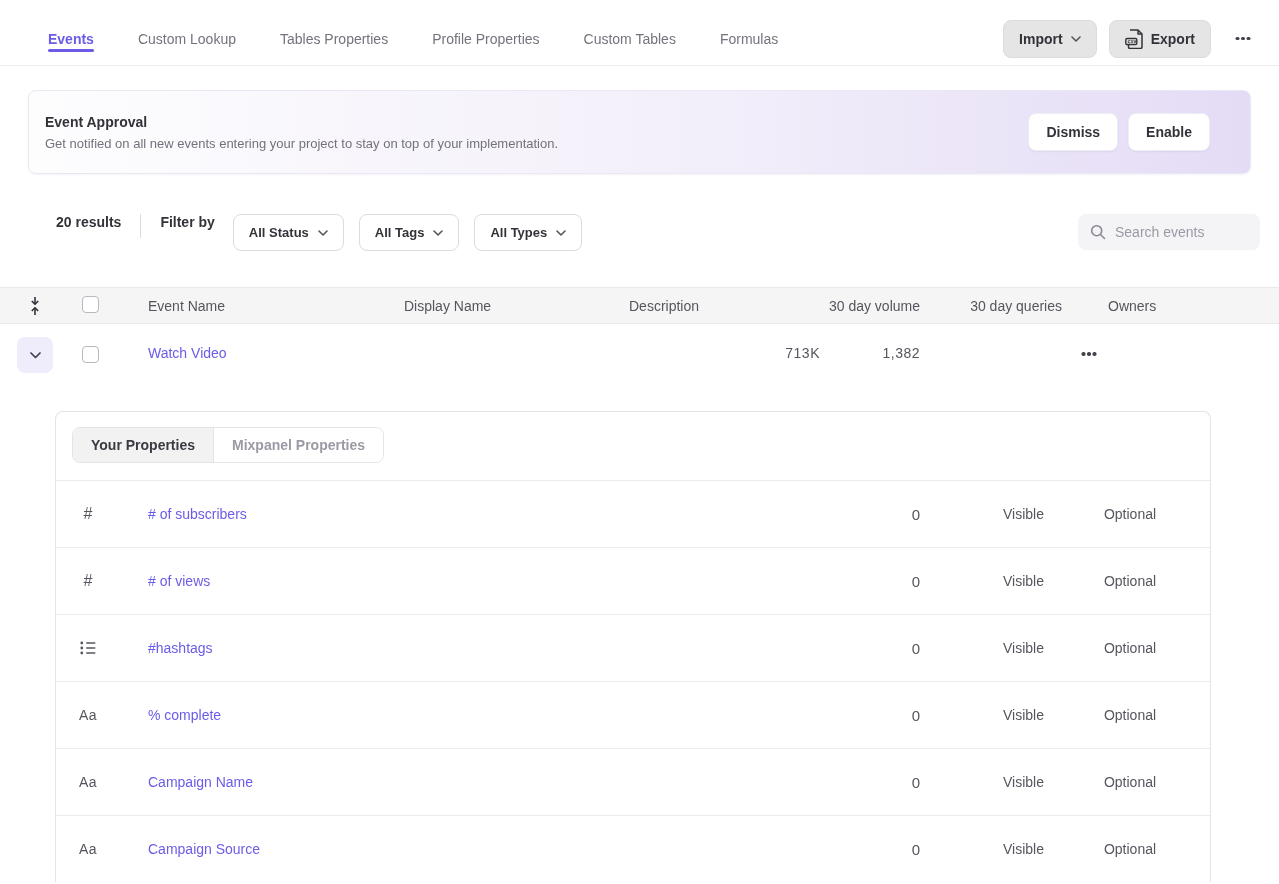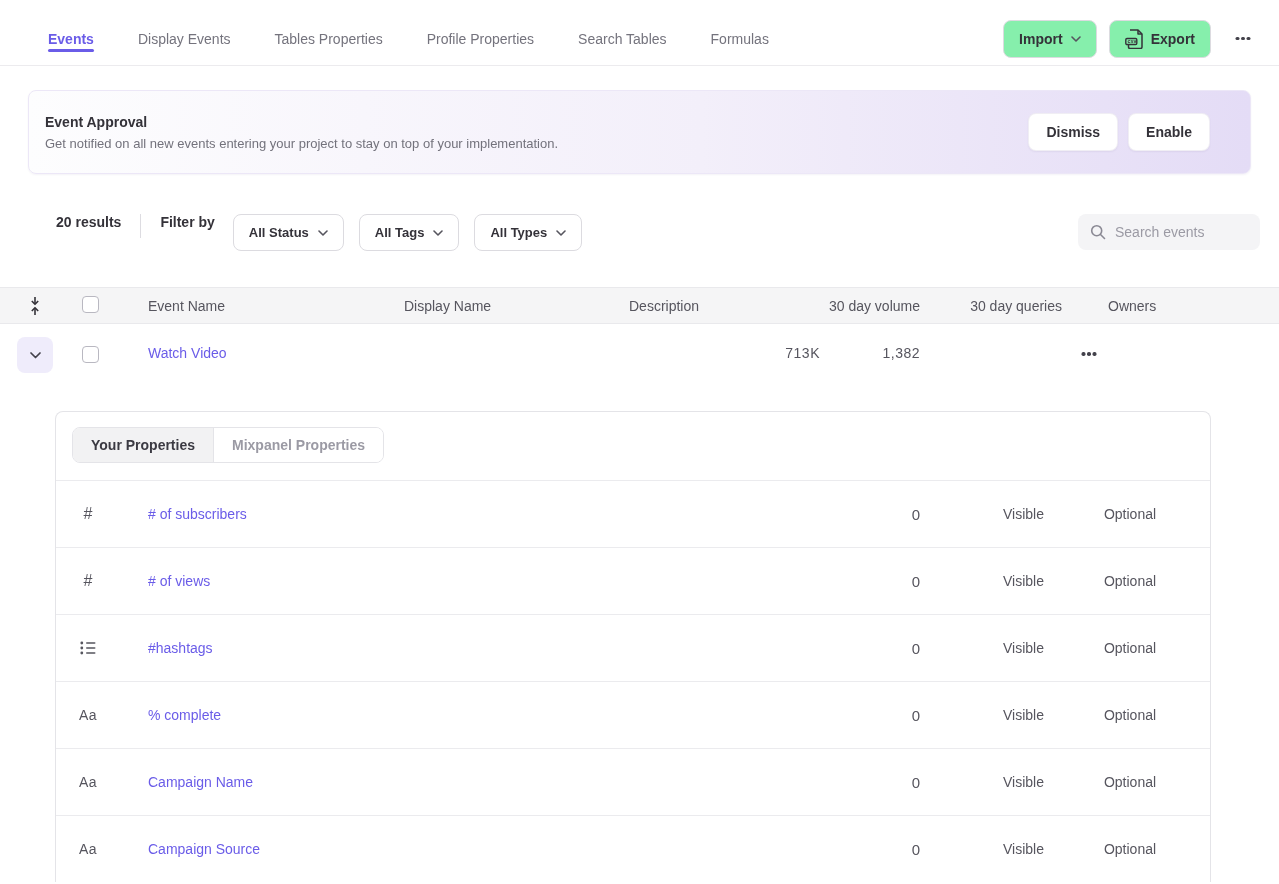--- a/index.html
+++ b/index.html
@@ -10,21 +10,21 @@
   .topnav { height:66px; display:flex; align-items:stretch; padding:12px 20px 0 48px;
     border-bottom:1px solid #ecebee; background:#fff; }
   .tabs { display:flex; gap:44px; }
   .tab { display:flex; align-items:center; font-size:14px; font-weight:500;
     color:#74737d; cursor:pointer; position:relative; white-space:nowrap; }
   .tab.active { color:#6a5ce8; font-weight:600; }
   .tab.active::after { content:""; position:absolute; left:0; right:0; bottom:13px;
     height:3px; border-radius:2px; background:#6a5ce8; }
   .nav-actions { margin-left:auto; display:flex; align-items:center; gap:12px; }
   .btn { display:inline-flex; align-items:center; gap:8px; height:38px; padding:0 15px;
-    background:#86efac; border:1px solid #dcdbe0; border-radius:8px; font-size:14px;
+    background:#e5e5e5; border:1px solid #dcdbe0; border-radius:8px; font-size:14px;
     font-weight:600; color:#343239; cursor:pointer; font-family:inherit; }
   .icon-btn { width:32px; height:32px; display:flex; align-items:center; justify-content:center;
     border-radius:6px; cursor:pointer; margin-left:4px; }
   .dots { width:3.5px; height:3.5px; border-radius:50%; background:#43424b; display:block;
     box-shadow:-5.5px 0 0 #43424b, 5.5px 0 0 #43424b; }
 
   
   .banner { margin:24px 28px 0; height:84px; border-radius:8px; display:flex; align-items:center;
     padding:0 40px 0 16px; background:linear-gradient(90deg,#fdfdfe 0%,#f3effa 55%,#e4dcf6 100%);
     border:1px solid #ece7f7; box-shadow:0 1px 2px rgba(40,20,90,.05); }
@@ -86,24 +86,24 @@
   .prop-vis, .prop-req { text-align:center; color:#56555e; }
 
   svg { display:block; }
 </style>
 </head>
 <body>
 
 <nav class="topnav">
   <div class="tabs">
     <div class="tab active">Events</div>
-    <div class="tab">Display Events</div>
+    <div class="tab">Custom Lookup</div>
     <div class="tab">Tables Properties</div>
     <div class="tab">Profile Properties</div>
-    <div class="tab">Search Tables</div>
+    <div class="tab">Custom Tables</div>
     <div class="tab">Formulas</div>
   </div>
   <div class="nav-actions">
     <button class="btn">
       <span>Import</span>
       <span>
         <svg width="10" height="6" viewBox="0 0 10 6">
             <polyline points="1,1 5,5 9,1" fill="none" stroke="#56555e" stroke-width="1.6" stroke-linecap="round" stroke-linejoin="round"></polyline>
           </svg>
       </span>

